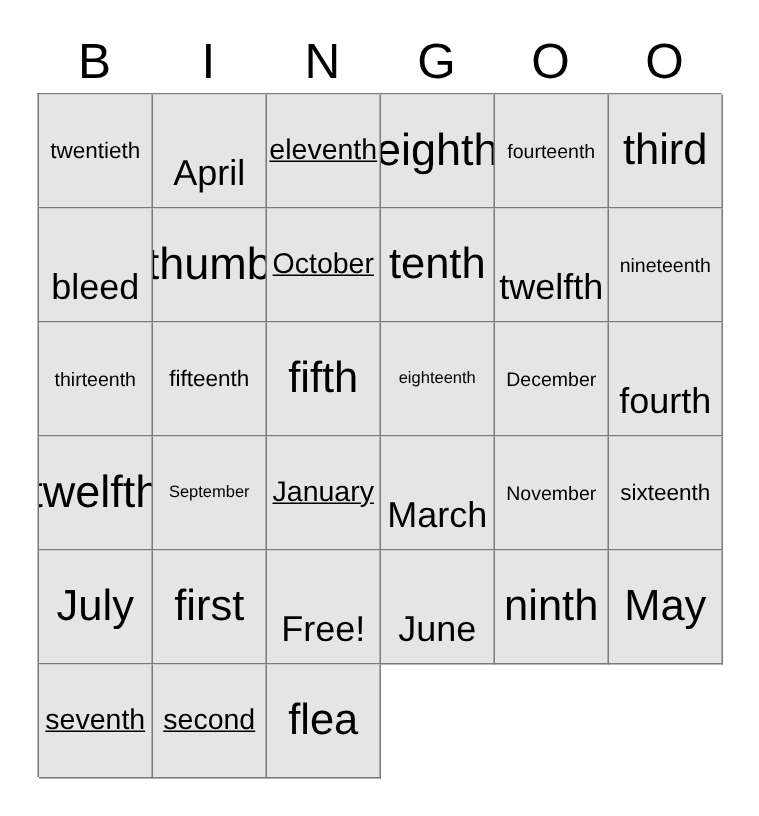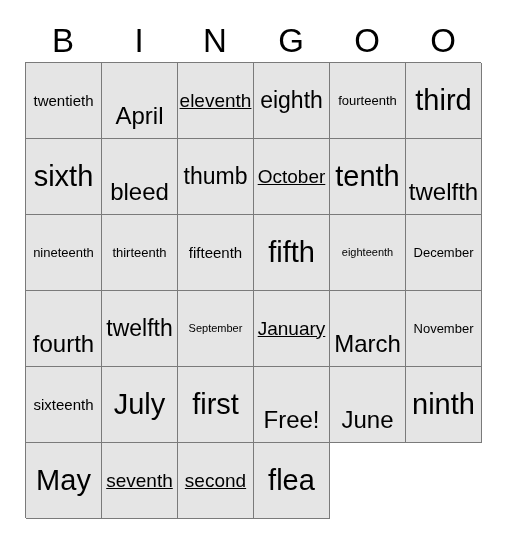--- a/index.html
+++ b/index.html
@@ -73,21 +73,21 @@
     text-align: center;
     line-height: 1.05;
     white-space: nowrap;
     color: #000;
     padding: 0 2px;
   }
 
   
   .s-xxl .txt { font-size: 29px; }
   .s-xl  .txt { font-size: 24px; margin-top: 30px; }
-  .s-lg  .txt { font-size: 23px; }
+  .s-lg  .txt { font-size: 30px; }
   .s-md  .txt { font-size: 19px; text-decoration: underline; }
   .s-sm  .txt { font-size: 15px; }
   .s-xs  .txt { font-size: 13px; }
   .s-xxs .txt { font-size: 11px; }
 </style>
 </head>
 <body>
 
 <div id="card">
 
@@ -112,23 +112,20 @@
       </div>
       <div class="cell s-lg">
         <span class="txt">eighth</span>
       </div>
       <div class="cell s-xs">
         <span class="txt">fourteenth</span>
       </div>
       <div class="cell s-xxl">
         <span class="txt">third</span>
       </div>
-      <div class="cell s-xxl">
-        <span class="txt">sixth</span>
-      </div>
       <div class="cell s-xl">
         <span class="txt">bleed</span>
       </div>
       <div class="cell s-lg">
         <span class="txt">thumb</span>
       </div>
       <div class="cell s-md">
         <span class="txt">October</span>
       </div>
       <div class="cell s-xxl">

